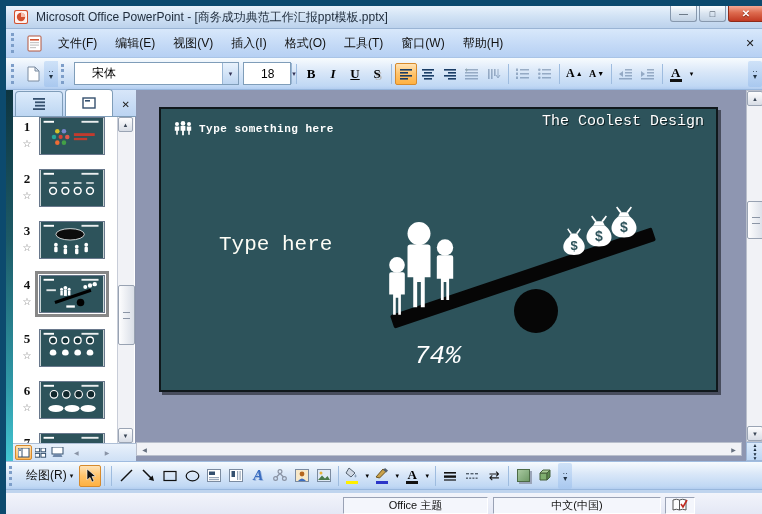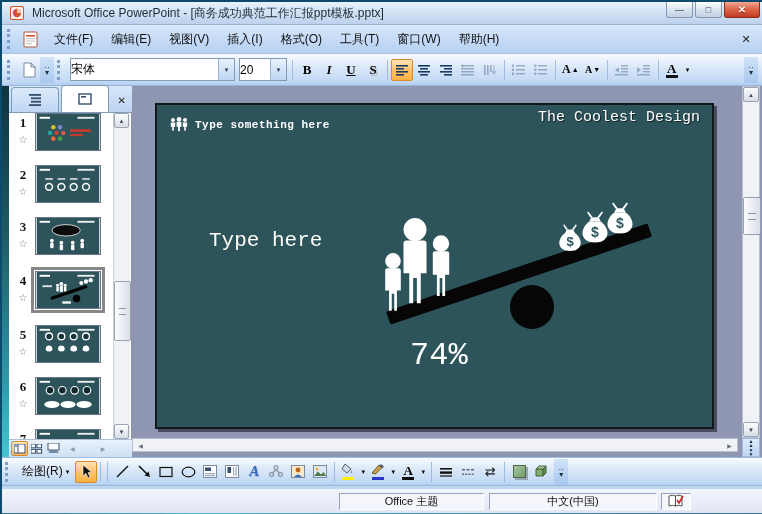--- a/index.html
+++ b/index.html
@@ -1,17 +1,17 @@
 <!DOCTYPE html>
 <html><head>
 <meta charset="utf-8">
 <style>
   html,body{margin:0;padding:0;}
   body{width:762px;height:514px;position:relative;font-family:"Liberation Sans",sans-serif;overflow:hidden;background:#9aa6bc;}
-  .win{position:absolute;inset:0;background:#4d7c0f;border:2px solid #0c4a6e;box-sizing:border-box;}
+  .win{position:absolute;inset:0;background:#4d7c0f;border:6px solid #0c4a6e;box-sizing:border-box;}
 
   
   .titlebar{position:absolute;left:0;top:0;width:762px;height:23px;
     background:linear-gradient(#e9f2fb,#d2e3f5 45%,#bcd2ec);border-bottom:1px solid #9ab4d4;
     display:flex;align-items:center;padding:0 4px;box-sizing:border-box;}
   .app-icon{width:16px;height:16px;margin:0 6px 0 4px;flex:0 0 auto;}
   .title-text{font-size:12px;color:#1e2b3a;white-space:nowrap;}
   .winbtns{margin-left:auto;display:flex;gap:2px;align-items:flex-start;height:100%;padding-top:0;}
   .wb{width:27px;height:16px;border:1px solid #8798ad;border-top:none;border-radius:0 0 3px 3px;
     background:linear-gradient(#fdfeff,#d9e4f0 50%,#c2d2e4);font-size:9px;line-height:14px;text-align:center;
@@ -33,21 +33,21 @@
   .toolbar{position:absolute;left:0;width:762px;display:flex;align-items:center;box-sizing:border-box;
     background:linear-gradient(#f7fbfe,#d9e7f8 45%,#c0d8f4 90%,#b2cdf0);border-bottom:1px solid #98b7dd;}
   .toolbar.fmt{top:52px;height:32px;padding:0 2px;}
   .toolbar.draw{top:455px;height:29px;border-top:1px solid #9fbce0;}
   .tbtn{min-width:22px;height:22px;display:flex;align-items:center;justify-content:center;
     border:1px solid transparent;border-radius:2px;background:none;padding:0 2px;font-family:"Liberation Serif",serif;}
   .tbtn.sel{background:linear-gradient(#ffe3b6,#ffc36a 50%,#ffb142);border:1px solid #d68a2d;}
   .tbtn.gray{opacity:.42;}
   .sep{width:1px;height:20px;background:#9ebcdf;margin:0 3px;flex:0 0 auto;}
   .combo{height:21px;background:#fff;border:1px solid #7f9db9;display:flex;align-items:center;margin:0 2px;}
-  .combo-text{font-size:12px;padding:0 0;flex:1;color:#000;font-family:"Liberation Sans",sans-serif;}
+  .combo-text{font-size:12px;padding:0 17px;flex:1;color:#000;font-family:"Liberation Sans",sans-serif;}
   .combo-arrow{width:15px;height:100%;background:linear-gradient(#e9f2fc,#bed6f2);border-left:1px solid #9ab6d4;
     font-size:7px;display:flex;align-items:center;justify-content:center;color:#335;}
   .fontcombo{width:163px;}
   .sizecombo{width:46px;}
   .bl{font-weight:bold;font-size:13px;}
   .it{font-style:italic;font-size:13px;font-weight:bold;}
   .ul{text-decoration:underline;font-size:13px;font-weight:bold;}
   .sh{font-size:13px;font-weight:bold;text-shadow:1.5px 1.5px 0 #b9b9b9;}
   .afont{font-weight:bold;font-size:12px;font-family:"Liberation Serif",serif;}
   .tinyarrow{font-size:7px;margin-left:1px;}
@@ -86,28 +86,28 @@
   .pthumb:after{content:"";display:block;margin:26px auto 0;width:7px;height:5px;
     border-top:1px solid #8b95a5;border-bottom:1px solid #8b95a5;}
   .viewrow{position:absolute;left:0;bottom:0;width:123px;height:18px;background:linear-gradient(#e9f1fb,#cfe0f5);
     border-top:1px solid #aebfd6;display:flex;align-items:center;padding-left:2px;box-sizing:border-box;}
   .vbtn{width:17px;height:15px;border:1px solid transparent;background:none;display:flex;align-items:center;justify-content:center;padding:0;}
   .vbtn.sel{background:linear-gradient(#ffe3b6,#ffb95b);border:1px solid #d68a2d;border-radius:2px;}
   .mini-h{display:flex;gap:26px;margin-left:8px;font-size:6px;color:#8a94a6;}
 
   
   .editor{position:absolute;left:130px;top:0;width:632px;height:371px;background:#8e96b1;}
-  .slide{position:absolute;left:23px;top:17px;width:559px;height:326px;border:2px solid #10181c;
+  .slide{position:absolute;left:23px;top:17px;width:559px;height:285px;border:2px solid #10181c;
     box-shadow:3px 3px 0 rgba(15,18,24,.55);box-sizing:border-box;}
   .cap{position:absolute;left:12px;top:12px;display:flex;align-items:center;gap:6px;color:#fff;
     font-family:"Liberation Mono",monospace;font-size:11px;font-weight:bold;letter-spacing:.5px;}
   .stitle{position:absolute;right:12px;top:4px;color:#fff;font-family:"Liberation Mono",monospace;
     font-size:15px;letter-spacing:0px;text-shadow:1px 1px 0 rgba(0,0,0,.6);}
-  .typehere{position:absolute;left:52px;top:124px;color:#fdfdf5;font-family:"Liberation Mono",monospace;font-size:21px;}
-  .percent{position:absolute;left:253px;top:232px;color:#fff;font-family:"Liberation Mono",monospace;font-size:32px;}
+  .typehere{position:absolute;left:58px;top:124px;color:#fdfdf5;font-family:"Liberation Mono",monospace;font-size:21px;}
+  .percent{position:absolute;left:253px;top:232px;color:#fff;font-family:"Liberation Mono",monospace;font-size:26px;font-style:italic;}
   .seesaw{position:absolute;left:0;top:0;width:559px;height:326px;}
   .vscroll{position:absolute;right:4px;top:0;width:18px;height:352px;background:#f1f2f6;border:1px solid #b9bfcc;box-sizing:border-box;}
   .vscroll .sbtn{width:16px;}
   .vthumb{position:absolute;left:0;top:110px;width:16px;height:36px;background:linear-gradient(90deg,#fdfdfe,#d9dee7);
     border:1px solid #98a2b2;border-radius:2px;}
   .vthumb:after{content:"";display:block;margin:15px auto 0;width:8px;height:5px;
     border-top:1px solid #8b95a5;border-bottom:1px solid #8b95a5;}
   .navbtns{position:absolute;right:4px;top:352px;width:18px;height:19px;background:linear-gradient(#dcebfb,#bcd6f4);
     border:1px solid #9fb8d8;box-sizing:border-box;display:flex;flex-direction:column;}
   .navb{flex:1;border:none;background:none;font-size:5px;line-height:4px;color:#123;padding:0;}
@@ -186,21 +186,21 @@
     <button class="overflow">
       <span>··</span>
         <span>▾</span>
     </button>
     <span class="drag"></span>
     <span class="combo fontcombo">
       <span class="combo-text">宋体</span>
       <span class="combo-arrow">▾</span>
     </span>
     <span class="combo sizecombo">
-      <span class="combo-text">20</span>
+      <span class="combo-text">18</span>
       <span class="combo-arrow">▾</span>
     </span>
     <span class="sep"></span>
     <button class="tbtn bl">B</button>
     <button class="tbtn it">I</button>
     <button class="tbtn ul">U</button>
     <button class="tbtn sh">S</button>
     <span class="sep"></span>
     <button class="tbtn sel">
       <svg width="13" height="12" viewBox="0 0 13 12">

